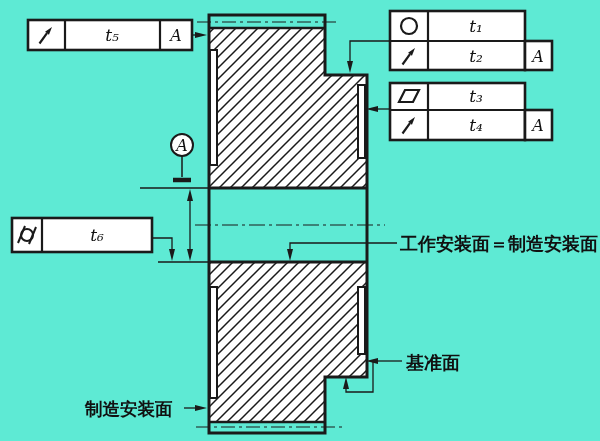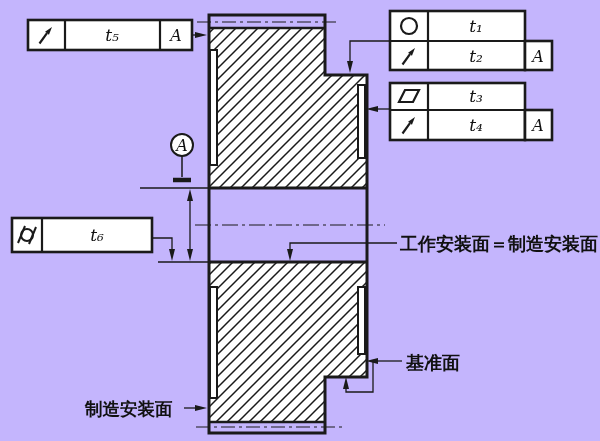--- a/index.html
+++ b/index.html
@@ -1,17 +1,17 @@
 <!DOCTYPE html>
 <html><head>
 <meta charset="utf-8">
 <style>
   html,body{margin:0;padding:0;background:#ffffff;}
   .stage{
-    position:relative;width:600px;height:441px;background:#c4b5fd;
+    position:relative;width:600px;height:441px;background:#5eead4;
     font-family:"DejaVu Sans",sans-serif;overflow:hidden;text-align:right;
   }
   svg text{user-select:none;}
   .tol{font-family:"DejaVu Serif",serif;font-style:italic;font-size:17px;fill:#111;}
   .datumA{font-family:"DejaVu Serif",serif;font-style:italic;font-size:16px;fill:#111;}
   .cjk{font-family:"DejaVu Sans",sans-serif;font-weight:bold;fill:#111;}
 </style>
 </head>
 <body>
 

